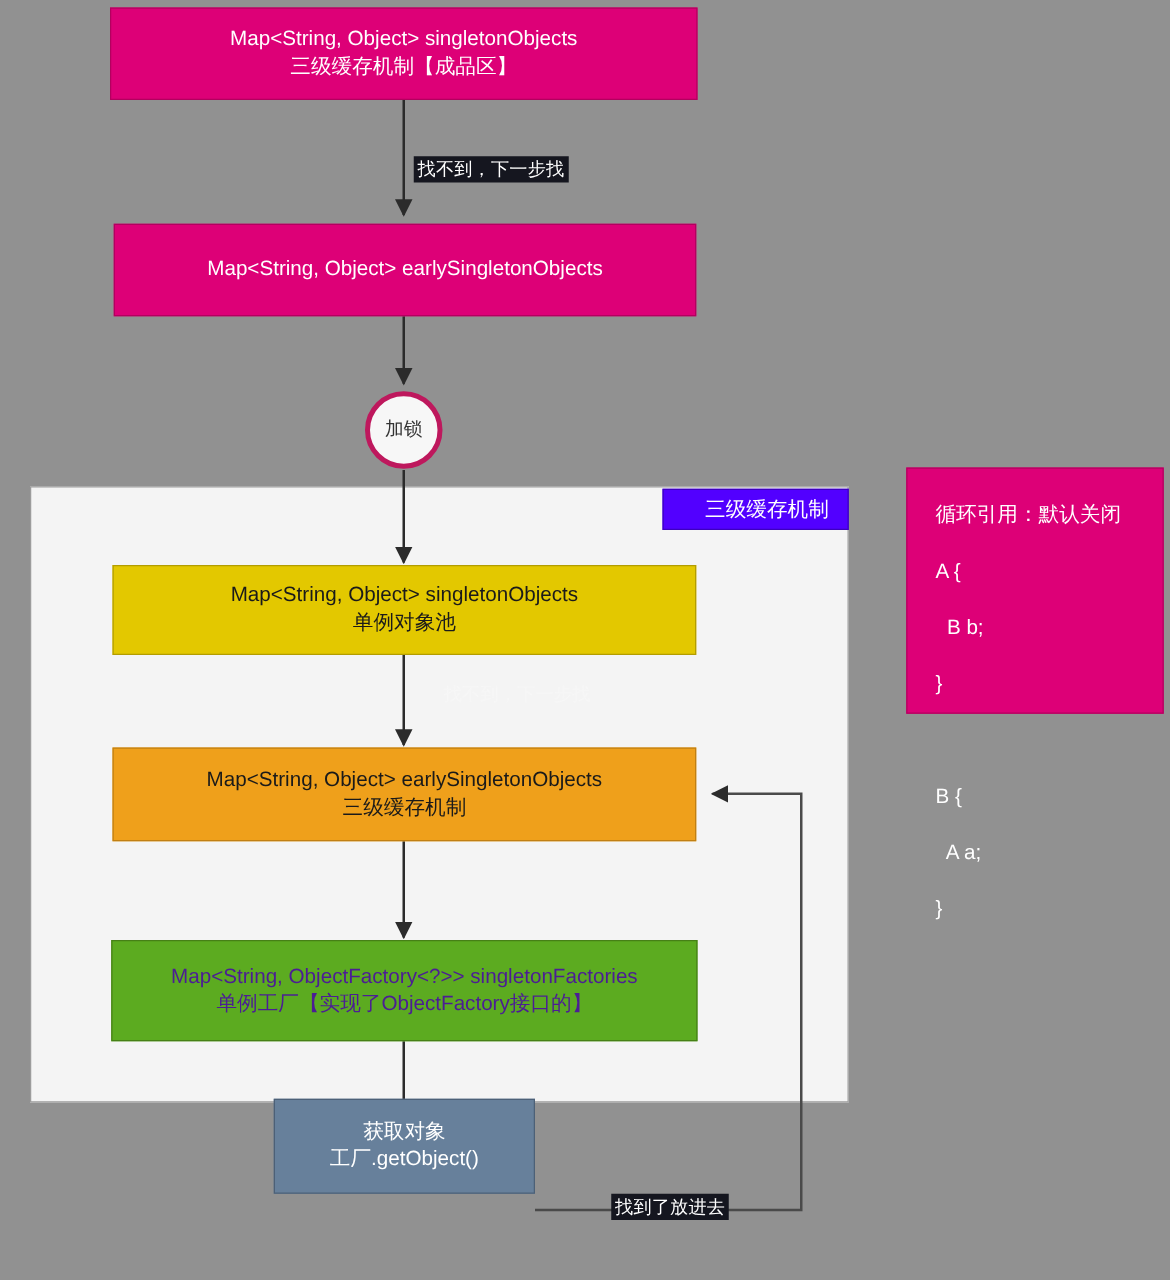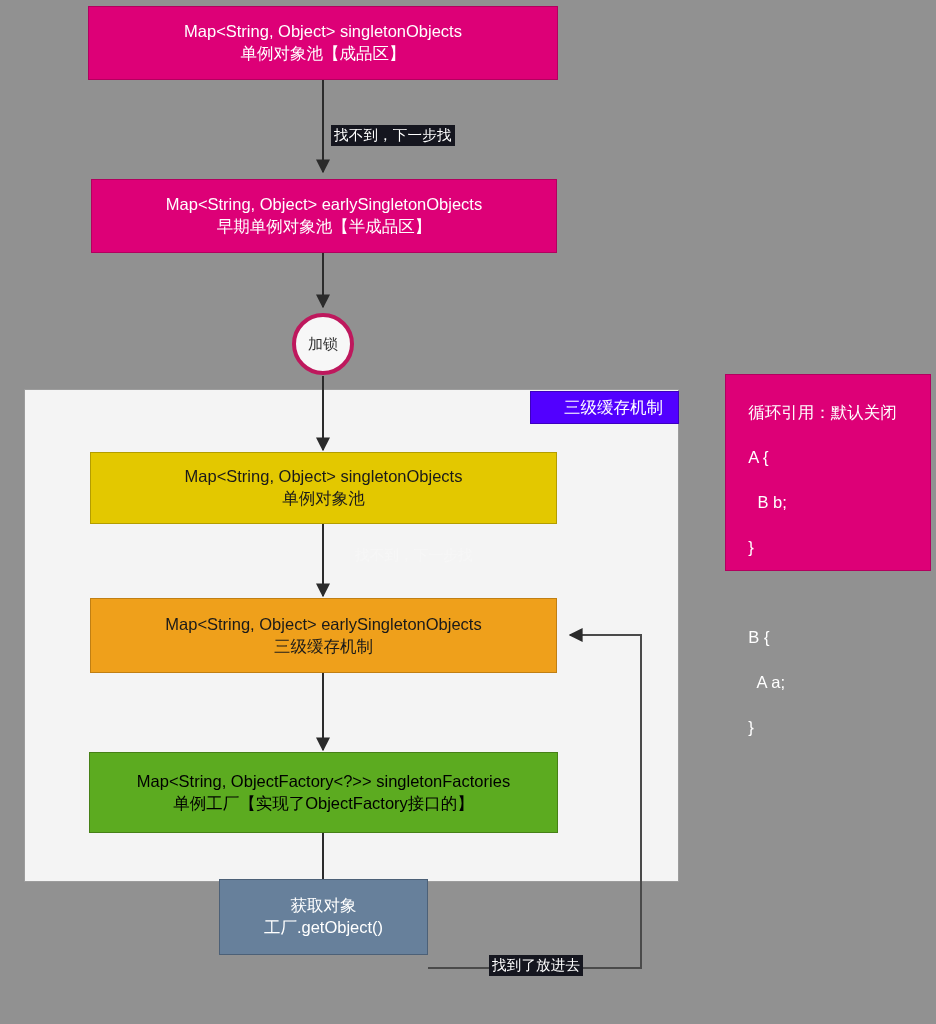--- a/index.html
+++ b/index.html
@@ -52,21 +52,21 @@
   .n-orange {
     background: #EFA01B;
     border: 1px solid #c07f13;
     color: #1a1a1a;
     font-size: 16.5px;
   }
   
   .n-green {
     background: #5CAB20;
     border: 1px solid #468016;
-    color: #000000;
+    color: #4c1d95;
     font-size: 16.5px;
   }
   
   .n-slate {
     background: #67809B;
     border: 1px solid #4c6077;
     color: #ffffff;
     font-size: 16.5px;
   }
   
@@ -167,26 +167,25 @@
 
     <path d="M 323 673 L 323 750" stroke="#2b2b2b" stroke-width="2" fill="none" marker-end="url(#arrow)"></path>
 
     <path d="M 323 833 L 323 930" stroke="#2b2b2b" stroke-width="2" fill="none" marker-end="url(#arrow)"></path>
 
     <path d="M 428 968 L 641 968 L 641 635 L 570 635" stroke="#4a4a4a" stroke-width="2" fill="none" marker-end="url(#arrow)"></path>
   </svg>
 
   <div class="node n-magenta" style="left:88px; top:6px; width:470px; height:74px;">
     <span class="ln">Map&lt;String, Object&gt; singletonObjects</span>
-    <span class="ln">单例对象池【成品区】</span>
+    <span class="ln">三级缓存机制【成品区】</span>
   </div>
 
   <div class="node n-magenta" style="left:91px; top:179px; width:466px; height:74px;">
     <span class="ln">Map&lt;String, Object&gt; earlySingletonObjects</span>
-    <span class="ln">早期单例对象池【半成品区】</span>
   </div>
 
   <div class="node n-circle" style="left:292px; top:313px; width:62px; height:62px;">
     <span class="ln">加锁</span>
   </div>
 
   <div class="badge-purple" style="left:530px; top:391px; width:149px; height:33px;">
     <span>三级缓存机制</span>
   </div>
 

